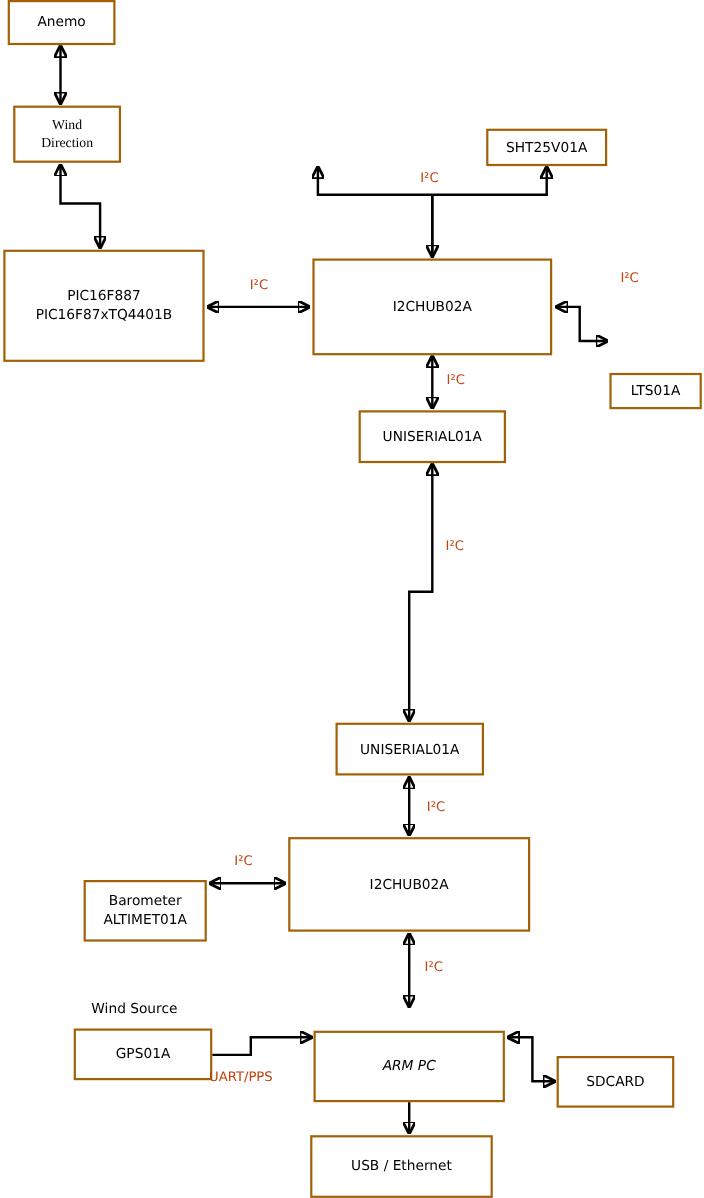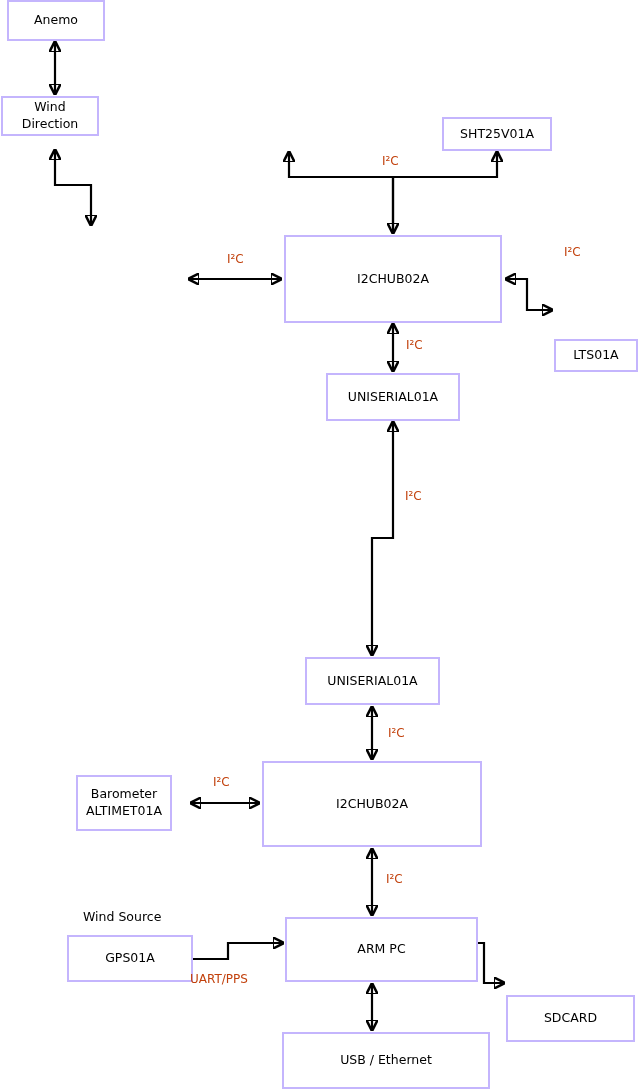--- a/index.html
+++ b/index.html
@@ -7,21 +7,21 @@
   #diagram{
     position:relative;
     width:640px;
     height:1089px;
     background:#ffffff;
     overflow:hidden;
   }
   .node{
     position:absolute;
     box-sizing:border-box;
-    border:2px solid #c4b5fd;
+    border:2px solid #a16207;
     background:#ffffff;
     display:flex;
     align-items:center;
     justify-content:center;
     text-align:center;
     color:#000000;
     font-size:12.5px;
     line-height:1.35;
     z-index:3;
     white-space:pre-line;
@@ -92,47 +92,49 @@
 
     <path d="M 175 959 L 228 959 L 228 943 L 283 943" marker-end="url(#arrow)"></path>
 
     <path d="M 462 943 L 484 943 L 484 983 L 504 983" marker-start="url(#arrow)" marker-end="url(#arrow)"></path>
 
     <line x1="372" y1="984" x2="372" y2="1030" marker-start="url(#arrow)" marker-end="url(#arrow)"></line>
   </svg>
 
   <div class="node" style="left:7px;  top:0px;   width:98px;  height:41px;">Anemo</div>
 
-  <div class="node" style="left:1px;  top:96px;  width:98px;  height:40px;">Wind
+  <div class="node" style="left:12px;  top:96px;  width:98px;  height:52px;font-family:Liberation Serif, serif;">Wind
 Direction</div>
 
+  <div class="node" style="left:3px;  top:227px; width:183px; height:102px;">PIC16F887
+PIC16F87xTQ4401B</div>
 
 
   <div class="node" style="left:442px;top:117px; width:110px; height:34px;text-align:right;">SHT25V01A</div>
 
   <div class="node" style="left:284px;top:235px; width:218px; height:88px;">I2CHUB02A</div>
 
   <div class="node" style="left:554px;top:294px; width:84px;  height:33px;margin-top:45px;">LTS01A</div>
 
   <div class="node" style="left:326px;top:373px; width:134px; height:48px;">UNISERIAL01A</div>
 
   <div class="node" style="left:305px;top:657px; width:135px; height:48px;">UNISERIAL01A</div>
 
   <div class="node" style="left:262px;top:761px; width:220px; height:86px;">I2CHUB02A</div>
 
-  <div class="node" style="left:76px; top:775px; width:96px; height:56px;">Barometer
+  <div class="node" style="left:76px; top:800px; width:112px; height:56px;">Barometer
 ALTIMET01A</div>
 
   <div class="node" style="left:67px; top:935px; width:126px; height:47px;">GPS01A</div>
 
-  <div class="node" style="left:285px;top:917px; width:193px; height:65px;">ARM PC</div>
+  <div class="node" style="left:285px;top:937px; width:174px; height:65px;font-style:italic;">ARM PC</div>
 
-  <div class="node" style="left:506px;top:960px; width:129px; height:47px;margin-top:35px;">SDCARD</div>
+  <div class="node" style="left:506px;top:960px; width:107px; height:47px;">SDCARD</div>
 
-  <div class="node" style="left:282px;top:1032px;width:208px; height:57px;">USB / Ethernet</div>
+  <div class="node" style="left:282px;top:1032px;width:166px; height:57px;">USB / Ethernet</div>
 
   <div class="edge-label" style="left:382px; top:155px;">I²C</div>
 
   <div class="edge-label" style="left:227px; top:253px;">I²C</div>
 
   <div class="edge-label" style="left:564px; top:246px;">I²C</div>
 
   <div class="edge-label" style="left:406px; top:339px;">I²C</div>
 
   <div class="edge-label" style="left:405px; top:490px;">I²C</div>

